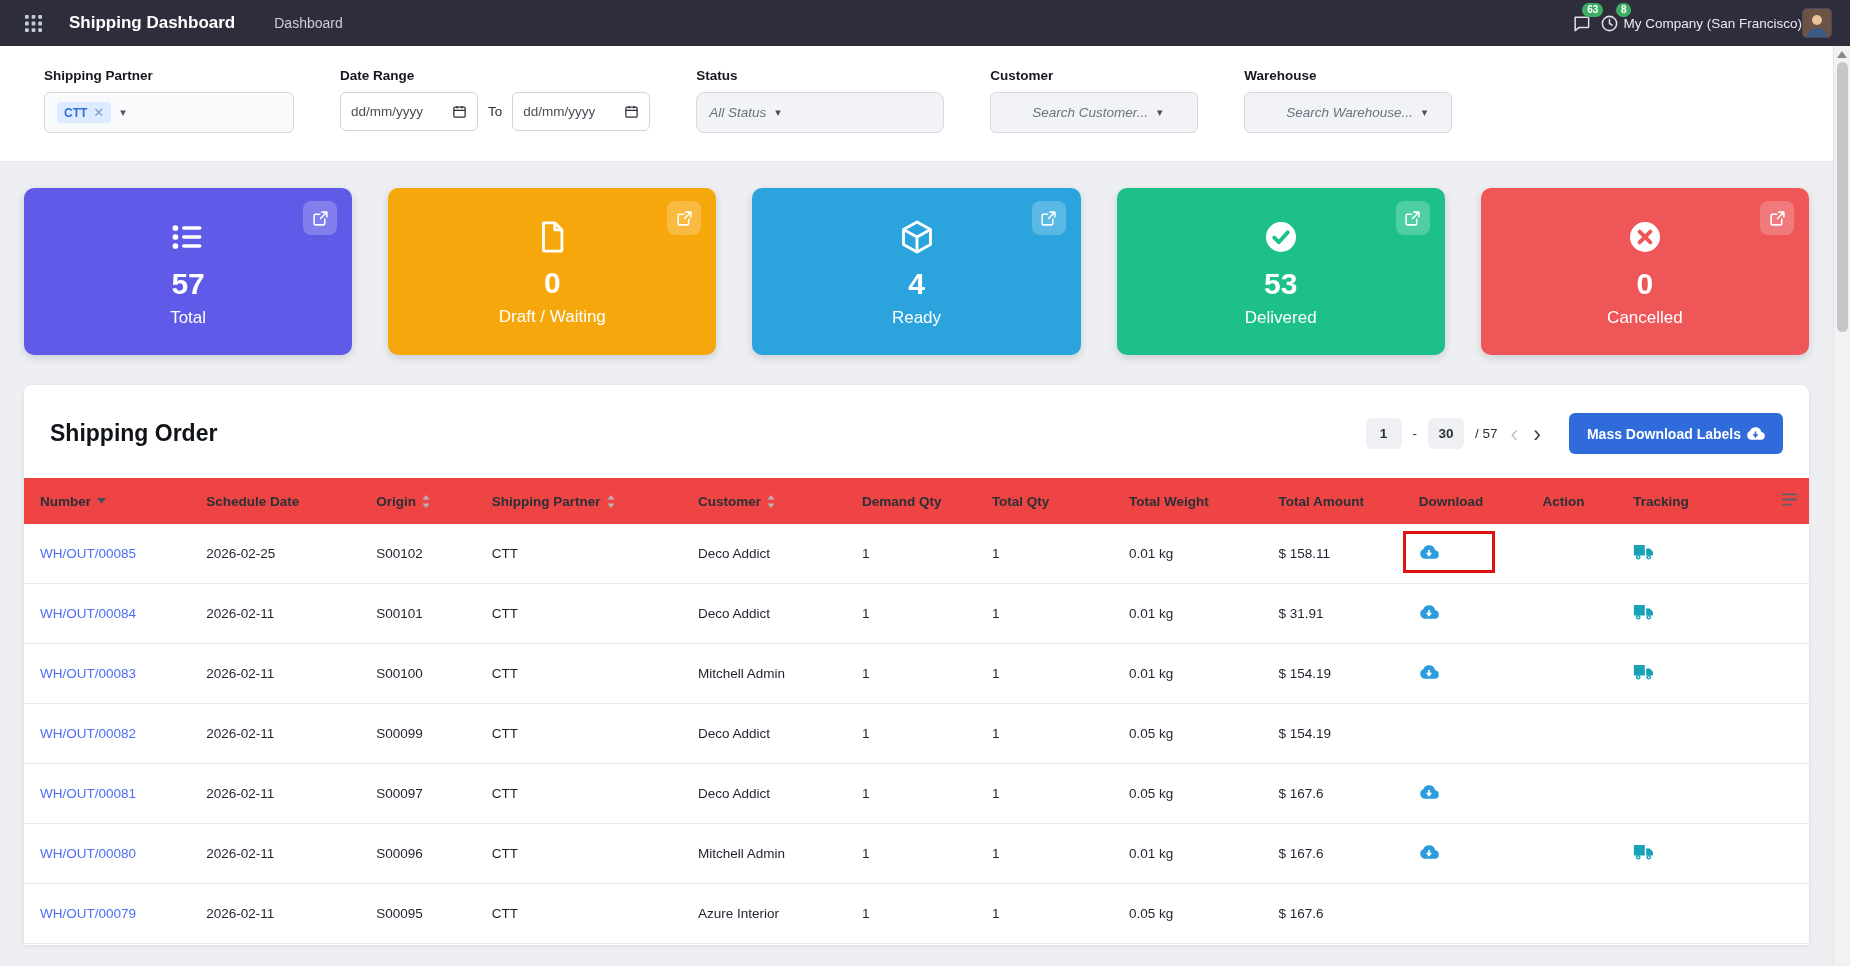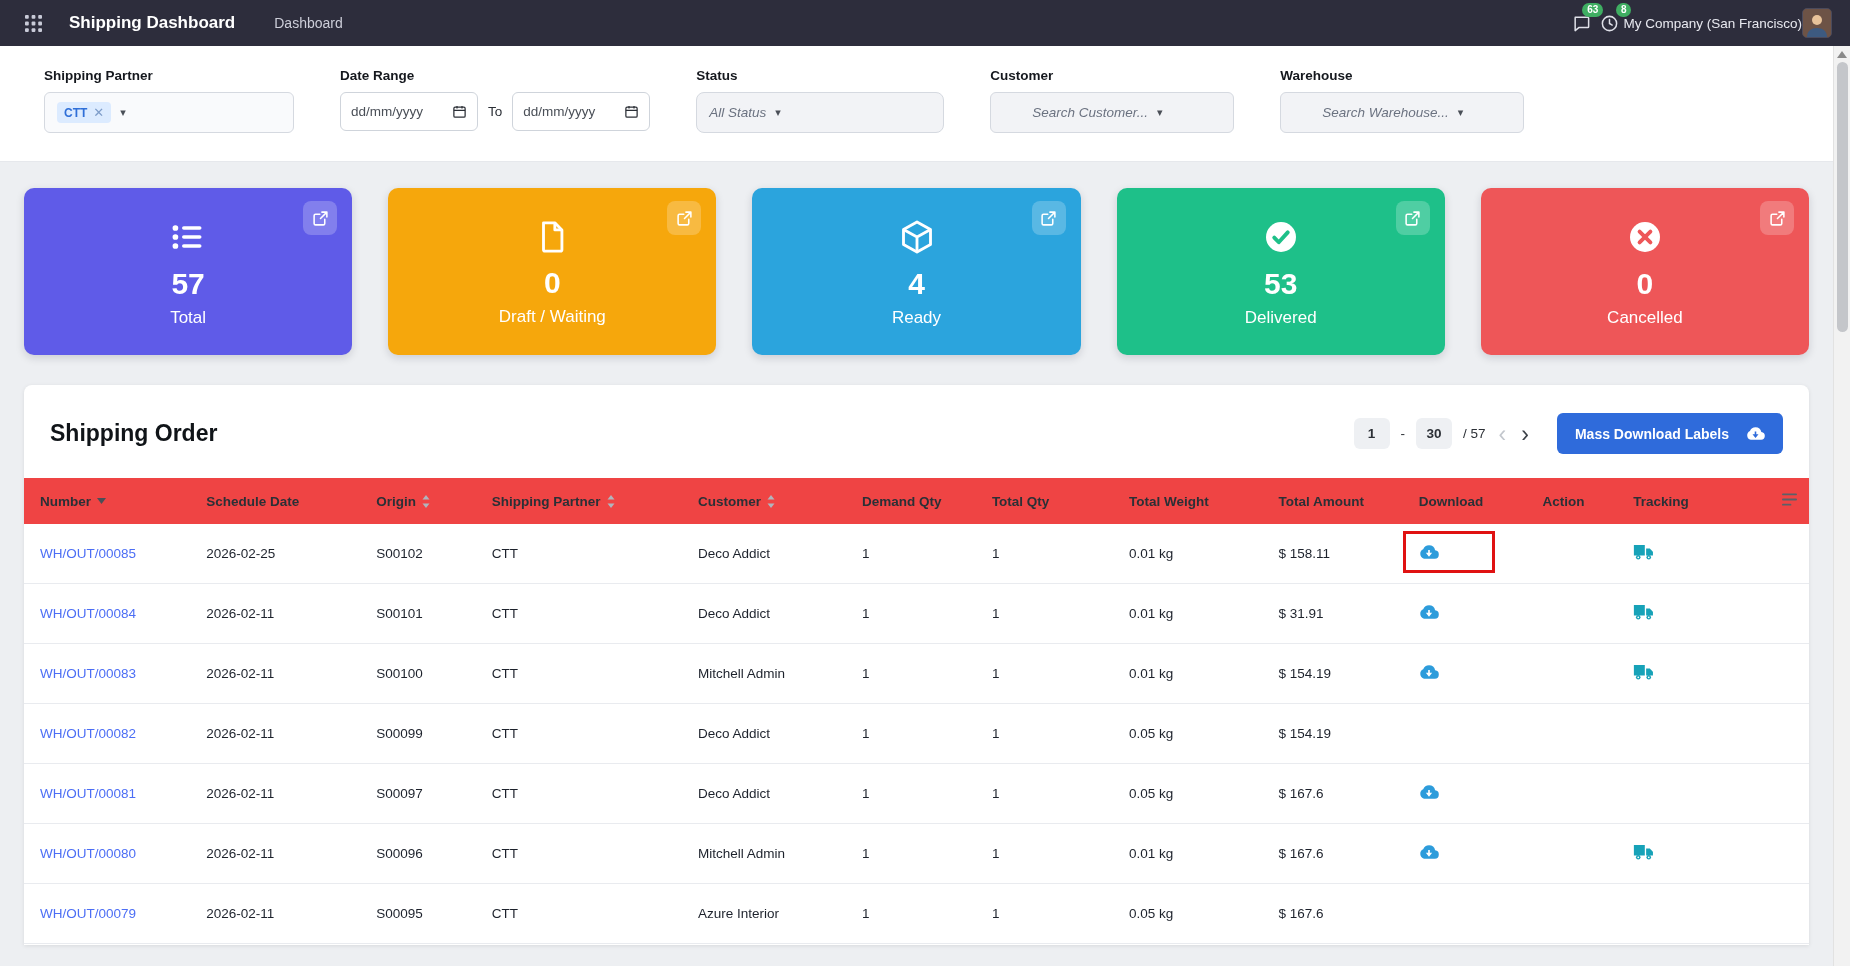--- a/index.html
+++ b/index.html
@@ -18,21 +18,21 @@
   .avatar { width:30px; height:30px; border-radius:5px; overflow:hidden; cursor:pointer; border:1px solid #4a4a5c; background:#6d5346; }
 
   
   .filters-bar { background:#ffffff; padding:22px 44px 28px; display:flex; gap:46px; margin-right:17px; border-bottom:1px solid #e6e8ec; }
   .filter-group { display:flex; flex-direction:column; }
   .filter-label { font-size:13.5px; font-weight:700; color:#15181e; margin-bottom:9px; }
   .select-box { height:41px; border:1px solid #d5d9e0; border-radius:6px; background:#f9fafc; display:flex; align-items:center; padding:0 12px; cursor:pointer; }
   .select-box.gray { background:#f2f3f6; }
   .sp-select { width:250px; }
   .status-select { width:248px;border-radius:8px; }
-  .search-select { width:244px;padding-left:41px; }
+  .search-select { width:208px;padding-left:41px; }
   .tag-pill { background:#dcebff; color:#2f6fd8; font-size:12px; font-weight:700; border-radius:4px; padding:3px 7px; display:flex; align-items:center; gap:6px; }
   .tag-x { color:#7d9cc9; font-size:13px; font-weight:400; cursor:pointer; }
   .caret { font-size:11px; color:#4a4f57; margin-left:9px; }
   .placeholder-italic { font-style:italic; color:#6b7280; font-size:13.5px; }
   .date-row { display:flex; align-items:center; gap:10px; }
   .date-input { width:138px; height:39px; border:1px solid #cfd4db; border-radius:6px; background:#fff; display:flex; align-items:center; justify-content:space-between; padding:8px 10px; cursor:text; }
   .date-ph { color:#4a4f57; font-size:13.5px; }
   .to-label { font-size:13.5px; color:#2b2f36; }
 
   
@@ -45,21 +45,21 @@
   
   .orders-card { background:#fff; margin:30px 41px 0 24px; border-radius:8px 8px 0 0; box-shadow:0 1px 4px rgba(0,0,0,.09); padding-top:28px; min-height:560px; }
   .orders-header { display:flex; align-items:center; padding:0 26px 24px; }
   .orders-title { flex:1; font-size:23px; font-weight:700; color:#101418; }
   .pagination { display:flex; align-items:center; gap:11px; margin-right:26px; }
   .page-box { min-width:36px; height:31px; background:#eef0f3; border-radius:6px; display:flex; align-items:center; justify-content:center; font-size:13.5px; font-weight:700; color:#2c3036; cursor:pointer; padding:0 8px; }
   .page-sep, .page-total { font-size:13.5px; color:#2c3036; }
   .pg-chevron { font-size:23px; line-height:20px; cursor:pointer; user-select:none; padding:0 2px; }
   .pg-prev { color:#c3c7cd; }
   .pg-next { color:#3c4148; }
-  .mass-dl-btn { background:#2f6bdb; border:none; color:#fff; font-size:14px; font-weight:700; font-family:inherit; border-radius:6px; padding:11px 18px; display:flex; align-items:center; gap:17px; cursor:pointer; }
+  .mass-dl-btn { background:#2f6bdb; border:none; color:#fff; font-size:14px; font-weight:700; font-family:inherit; border-radius:6px; padding:11px 18px; display:flex; align-items:center; gap:5px; cursor:pointer; }
 
   
   table { width:100%; border-collapse:collapse; table-layout:fixed; }
   thead th { background:#ef4444; text-align:right; font-size:13.5px; font-weight:700; color:#2b3036; padding:15px 12px; white-space:nowrap; }
   thead th:first-child { padding-left:16px; }
   .th-inner { display:flex; align-items:center; gap:6px; }
   tbody td { padding:18px 12px; border-bottom:1px solid #e9ebef; font-size:13.5px; color:#1d222c; white-space:nowrap; }
   tbody td:first-child { padding-left:16px; }
   .order-link { color:#4c6ef5; cursor:pointer; text-decoration:none; }
   .icon-btn { display:inline-block; position:relative; cursor:pointer; line-height:0; }

